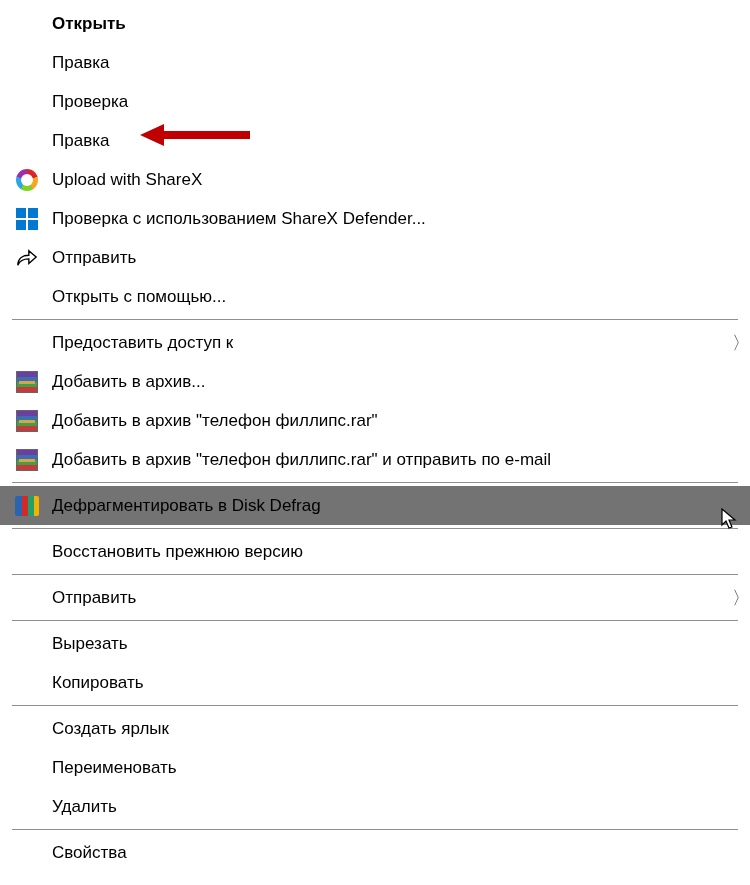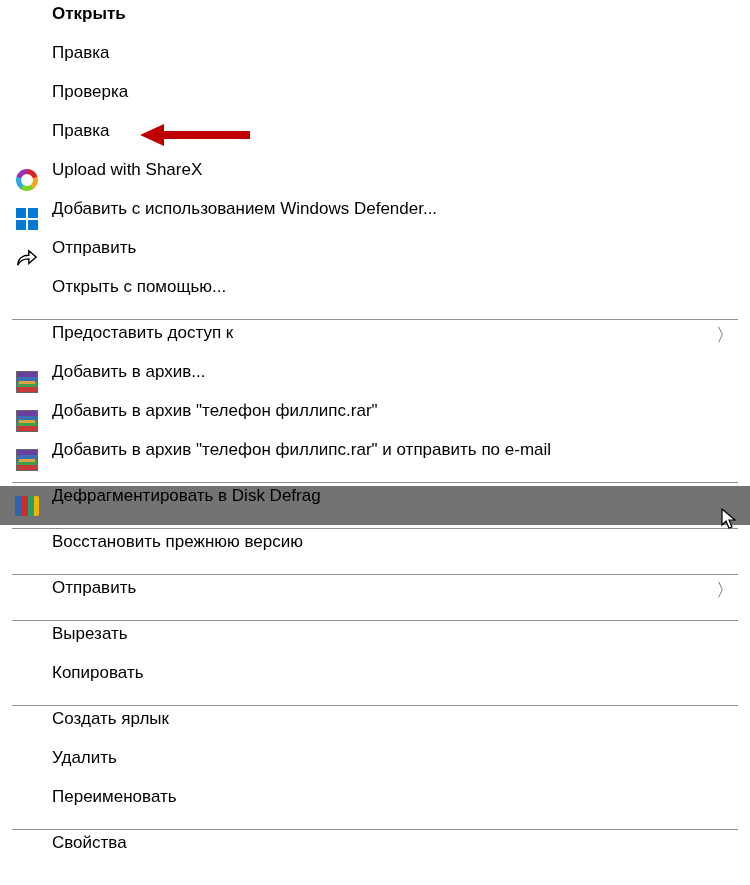--- a/index.html
+++ b/index.html
@@ -15,23 +15,23 @@
       height: 885px;
       position: relative;
     }
     .context-menu {
       width: 750px;
       background: #ffffff;
       padding-top: 4px;
     }
     .menu-item {
       display: flex;
+      align-items: center;
       height: 39px;
       padding-left: 52px;
-      padding-right: 16px;
       cursor: default;
       position: relative;
       color: #000;
     }
     .menu-item.bold {
       font-weight: 700;
     }
     .menu-item.hovered {
       background: #737373;
     }
@@ -156,21 +156,21 @@
 
   <div class="menu-item">
     <span class="icon-slot">
       <span class="icon-defender">
           <span></span>
           <span></span>
           <span></span>
           <span></span>
         </span>
     </span>
-    <span>Добавить с использованием Windows Defender...</span>
+    <span>Проверка с использованием ShareX Defender...</span>
   </div>
 
   <div class="menu-item">
     <span class="icon-slot">
       <svg class="icon-share" viewBox="0 0 24 20">
         <path d="M2 18 C2 10 8 7 14 7 L14 2 L22 9 L14 16 L14 11 C8 11 4 13 2 18 Z" fill="none" stroke="#000" stroke-width="1.5"></path>
       </svg>
     </span>
     <span>Отправить</span>
   </div>
@@ -240,25 +240,25 @@
     <span>Копировать</span>
   </div>
 
   <div class="separator"></div>
 
   <div class="menu-item">
     <span>Создать ярлык</span>
   </div>
 
   <div class="menu-item">
+    <span>Переименовать</span>
+  </div>
+
+  <div class="menu-item">
     <span>Удалить</span>
-  </div>
-
-  <div class="menu-item">
-    <span>Переименовать</span>
   </div>
 
   <div class="separator"></div>
 
   <div class="menu-item">
     <span>Свойства</span>
   </div>
 
 </div>
 

